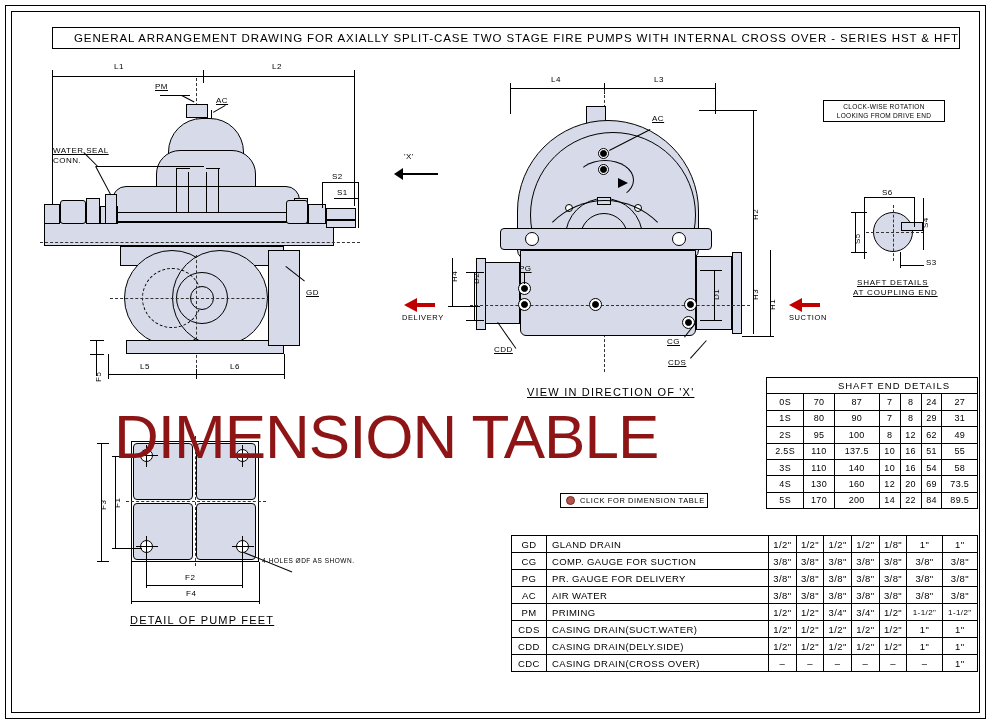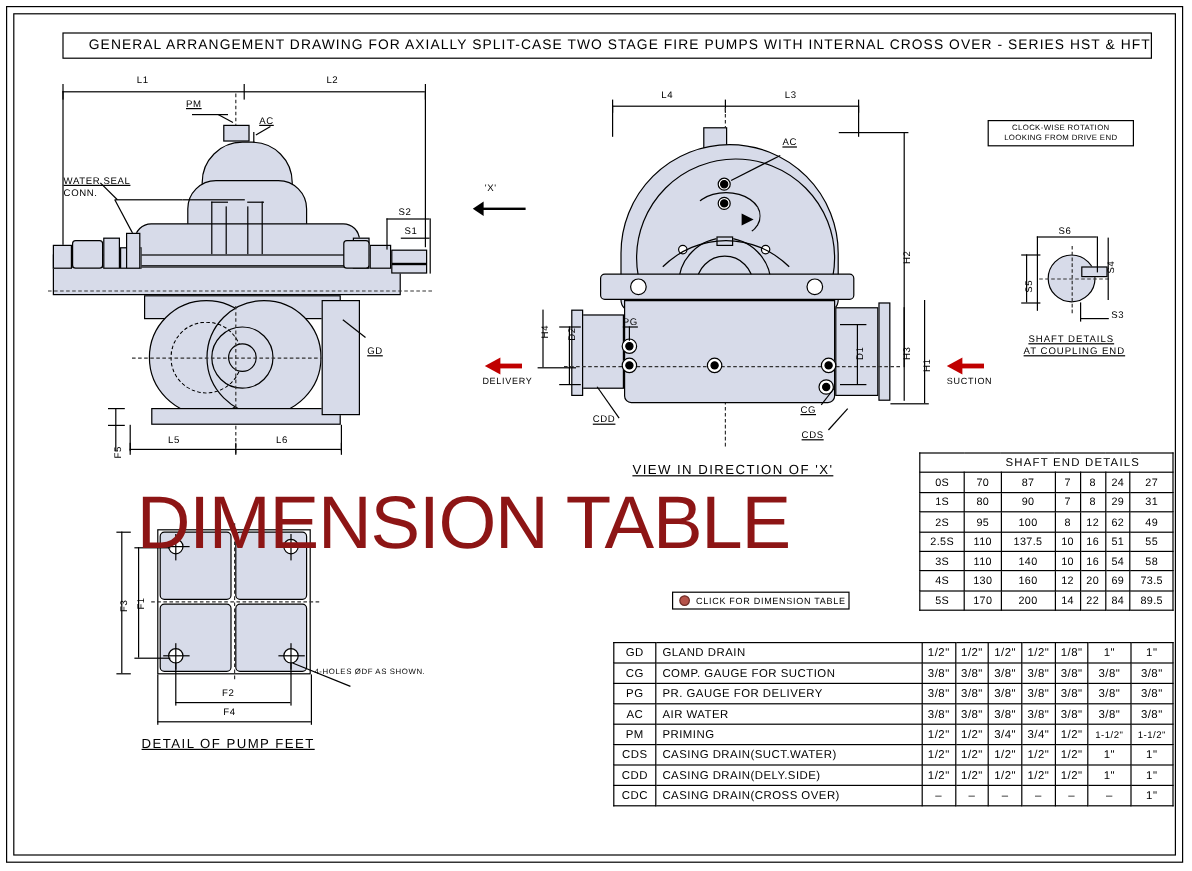--- a/index.html
+++ b/index.html
@@ -453,21 +453,21 @@
     <div class="t" style="left:185px;top:573px;">F2</div>
 
     <div class="ln h" style="left:131px;top:601px;width:128px;"></div>
     <div class="ln vl" style="left:131px;top:562px;height:42px;"></div>
     <div class="ln vl" style="left:259px;top:562px;height:42px;"></div>
     <div class="t" style="left:186px;top:589px;">F4</div>
 
     <div class="ln" style="left:244px;top:552px;width:52px;height:1px;transform:rotate(22deg);transform-origin:0 0;"></div>
     <div class="t" style="left:262px;top:557px;font-size:6.5px;">4-HOLES ØDF AS SHOWN.</div>
 
-    <div class="cap" style="left:118px;top:614px;text-decoration:underline;">DETAIL OF PUMP FEET</div>
+    <div class="cap" style="left:130px;top:614px;text-decoration:underline;">DETAIL OF PUMP FEET</div>
   </div>
 
   <div id="watermark">DIMENSION TABLE</div>
 
   <div id="click-btn">
     <div class="dot"></div>
     <div class="lbl">CLICK FOR DIMENSION TABLE</div>
   </div>
 
   <table class="tbl" id="conn-table">

